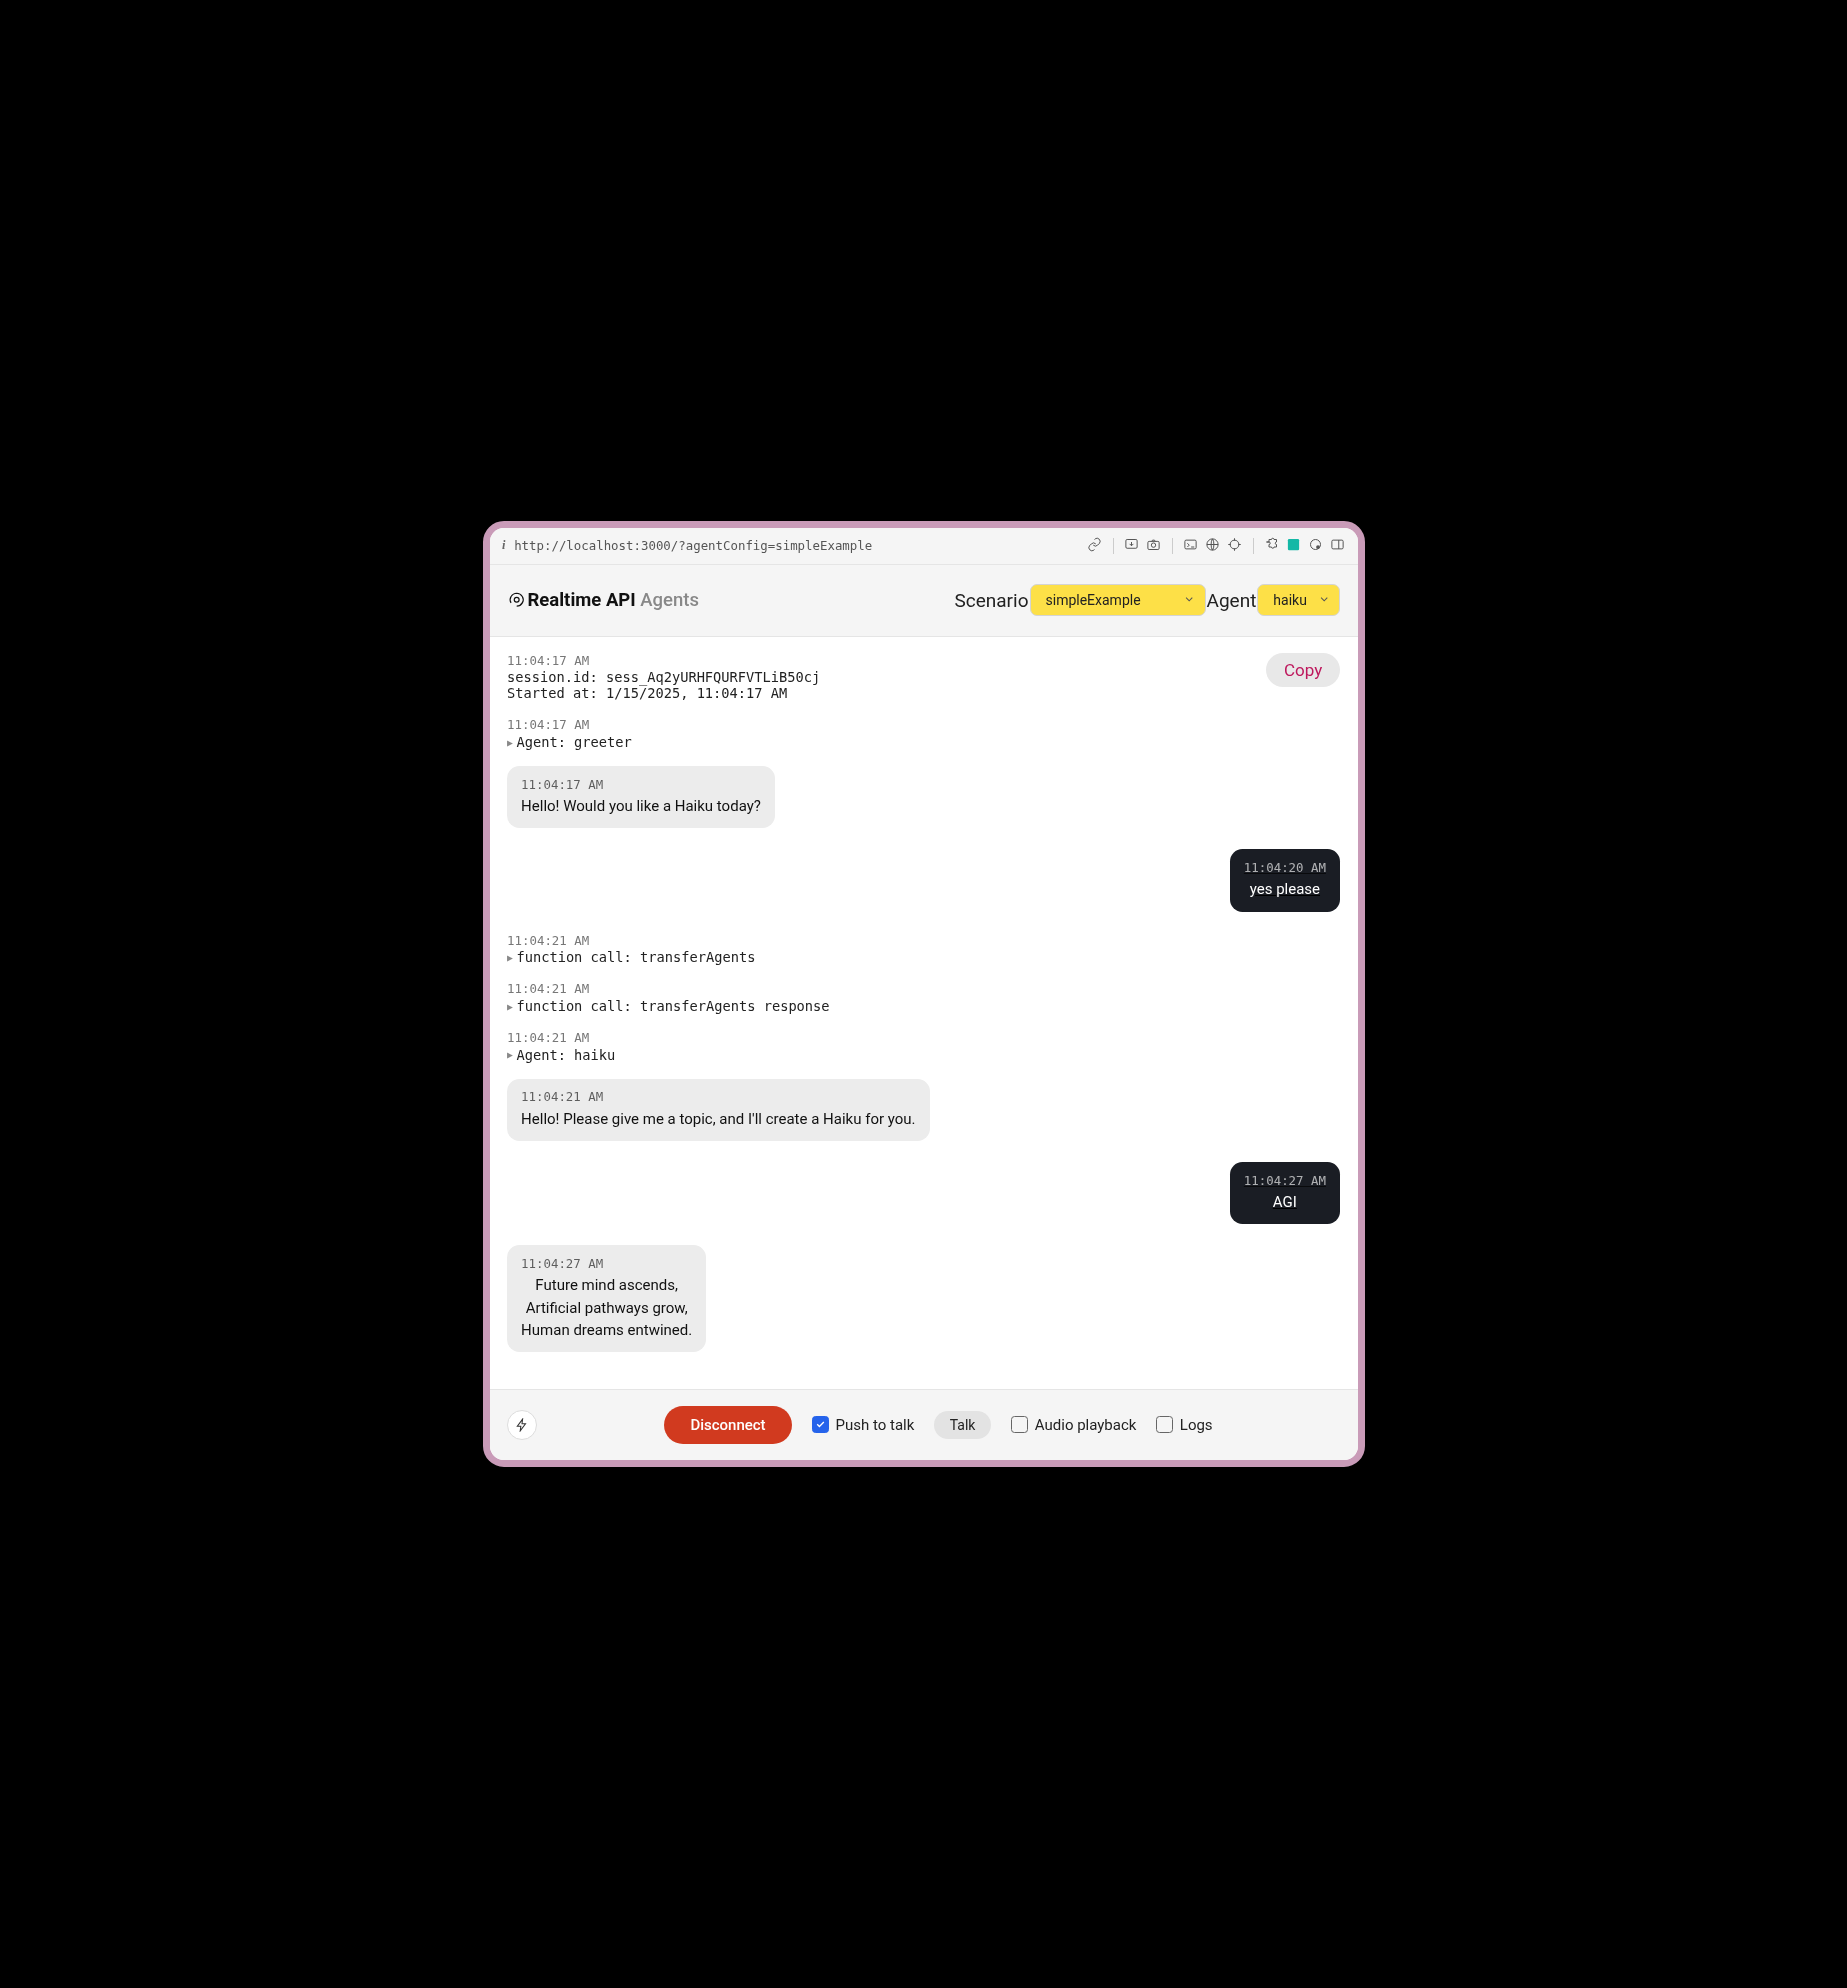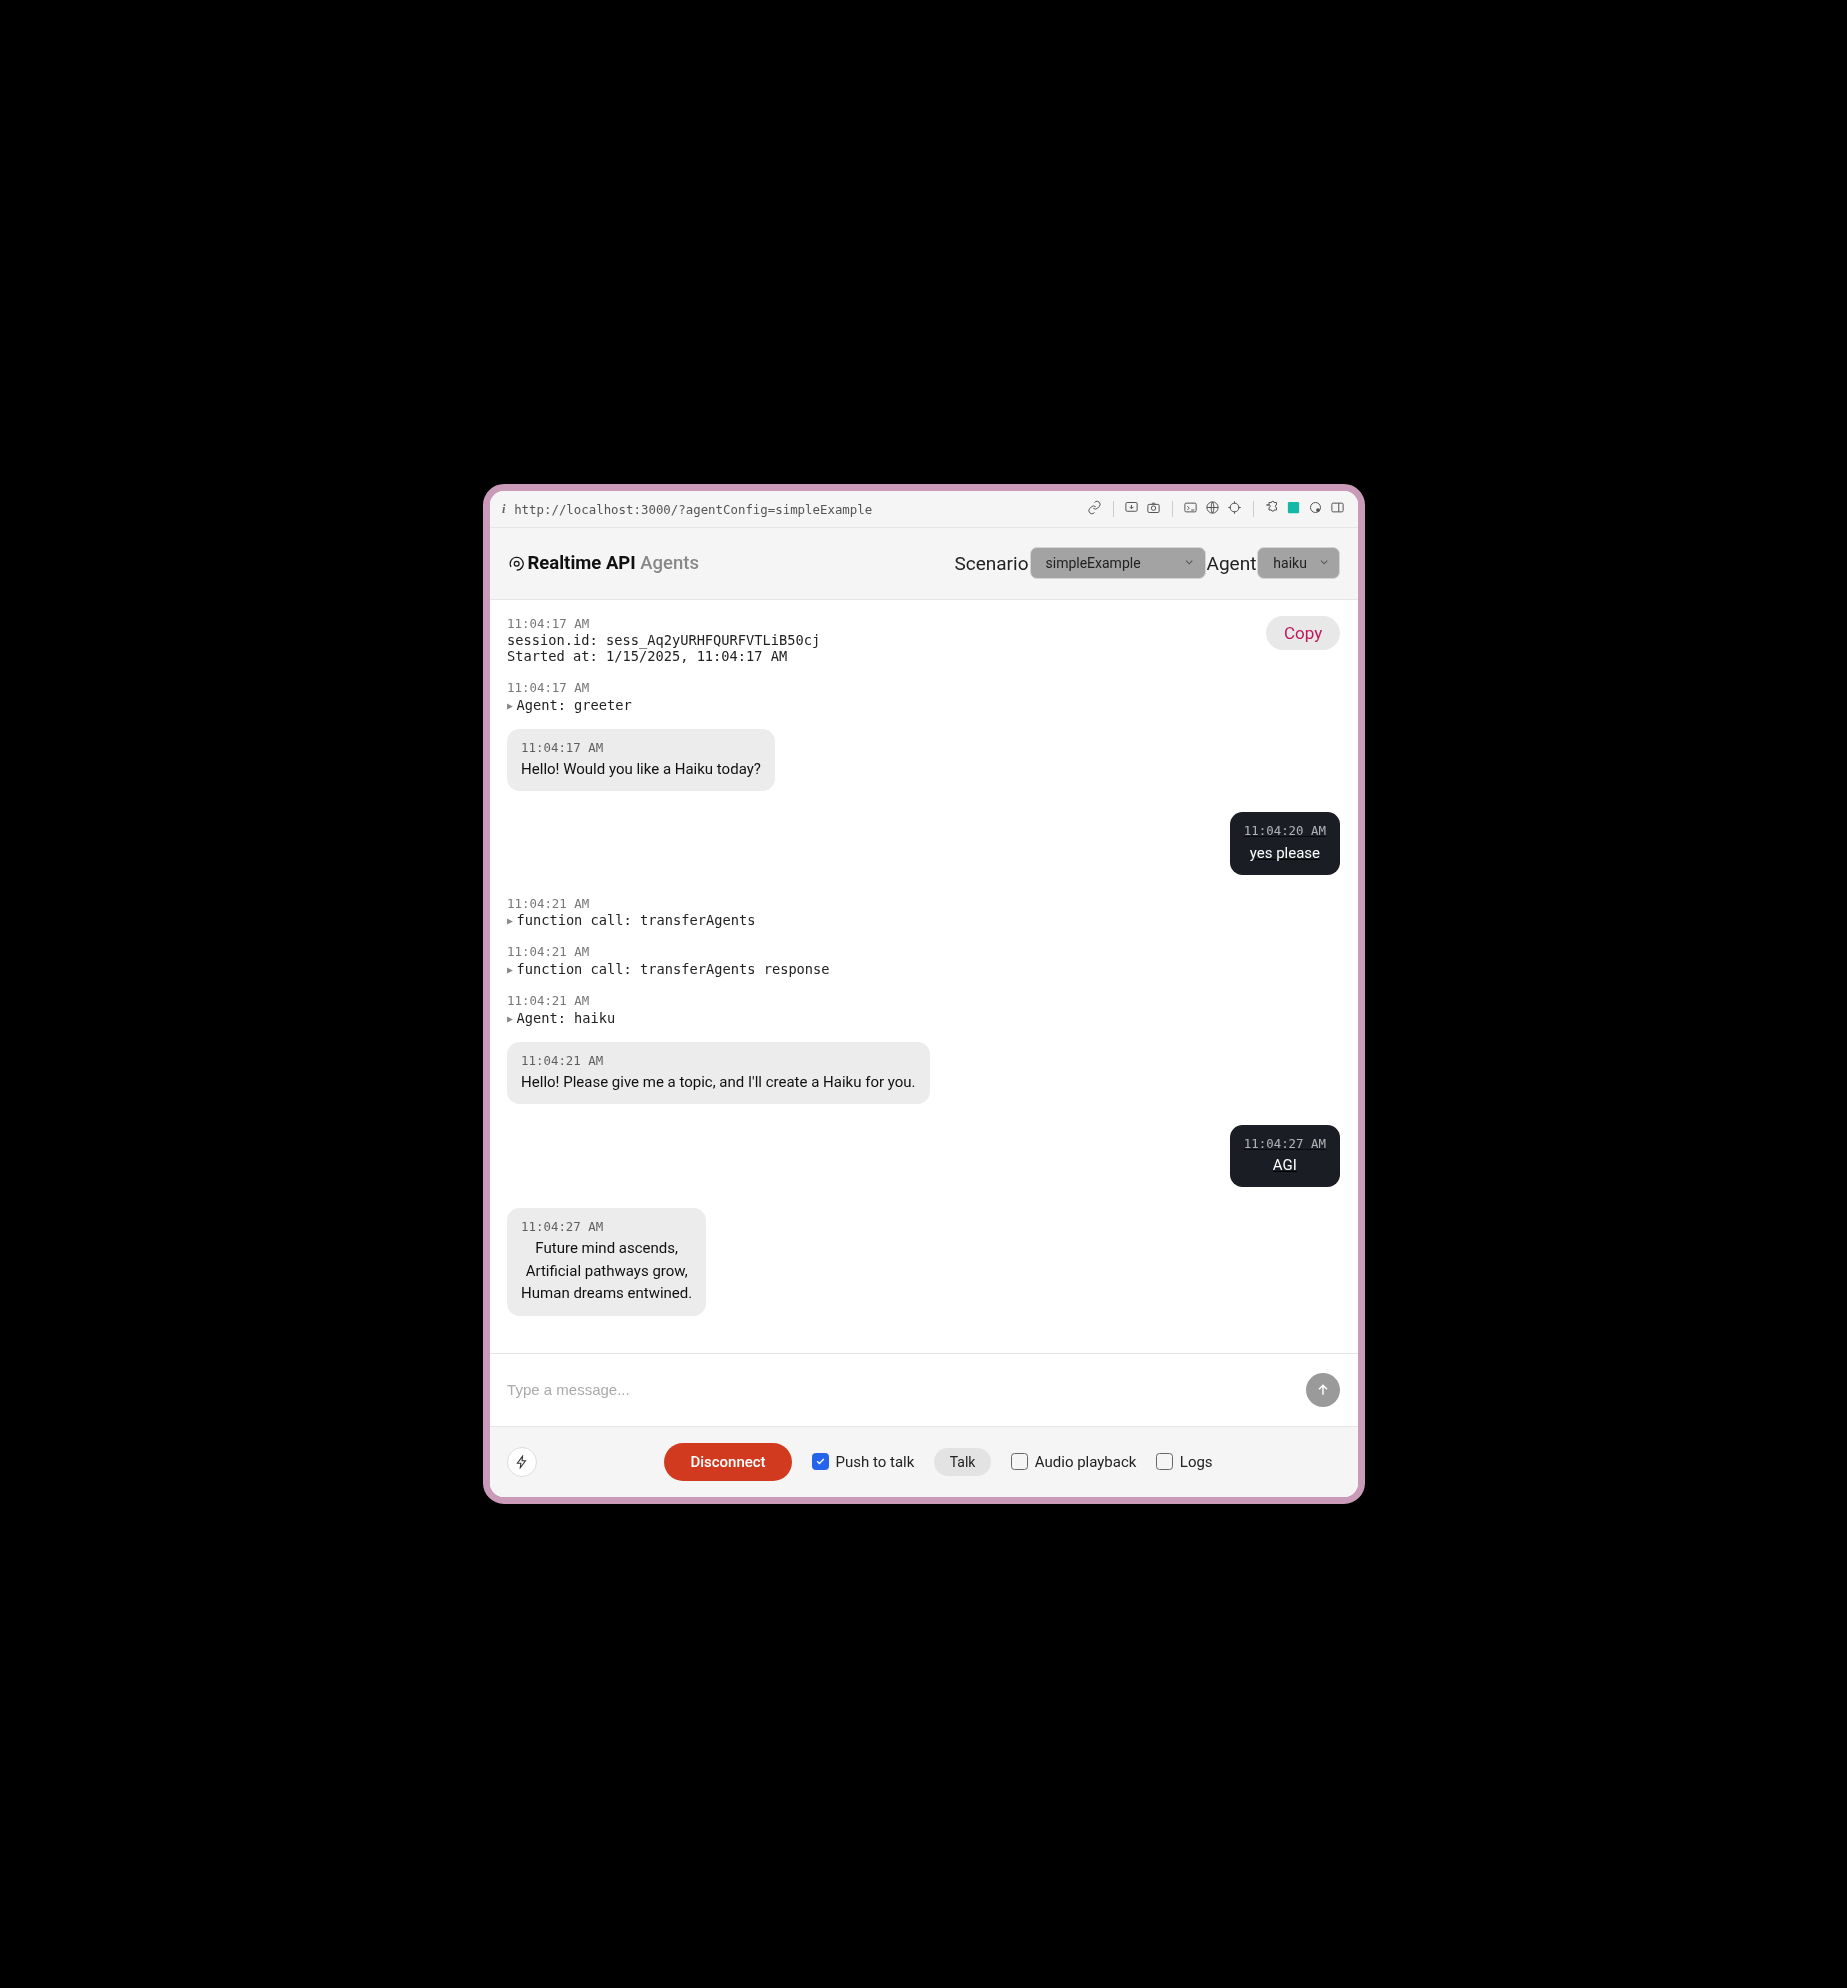--- a/index.html
+++ b/index.html
@@ -44,21 +44,21 @@
       align-items: center;
       gap: 1px;
       border-bottom: 0.9px solid #e5e5e5;
     }
     .logo { width: 19.4px; height: 19.4px; }
     .title { font-size: 18.5px; font-weight: 700; color: #111; }
     .title .light { font-weight: 500; color: #888; }
     .spacer { flex: 1; }
     .label { font-size: 19px; color: #222; }
     .select {
-      background: #a3a3a3;
+      background: #fde047;
       border: 0.9px solid #d4d4d4;
       border-radius: 7px;
       padding: 7px 32px 7px 15px;
       font-size: 14px;
       color: #222;
       position: relative;
       display: flex;
       align-items: center;
     }
     .select .chev { position: absolute; right: 8.8px; }
@@ -318,28 +318,20 @@
           <div class="bubble agent">
             <div class="bts">11:04:27 AM</div>
             <div class="msg">Future mind ascends,
 Artificial pathways grow,
 Human dreams entwined.</div>
           </div>
         </div>
       </div>
   </div>
 
-  <div class="input-row">
-    <input class="msg-input" placeholder="Type a message..." style="">
-    <div class="send-btn">
-      <svg viewBox="0 0 24 24">
-          <path d="M12 19V5M6 11l6-6 6 6"></path>
-        </svg>
-    </div>
-  </div>
 
   <div class="footer">
     <div class="bolt-btn">
       <svg viewBox="0 0 24 24">
           <path d="M13 2L4 14h6l-1 8 9-12h-6l1-8z"></path>
         </svg>
     </div>
     <div class="spacer" style="flex:0 0 88px"></div>
     <div class="disconnect">Disconnect</div>
     <div class="chk-group">

